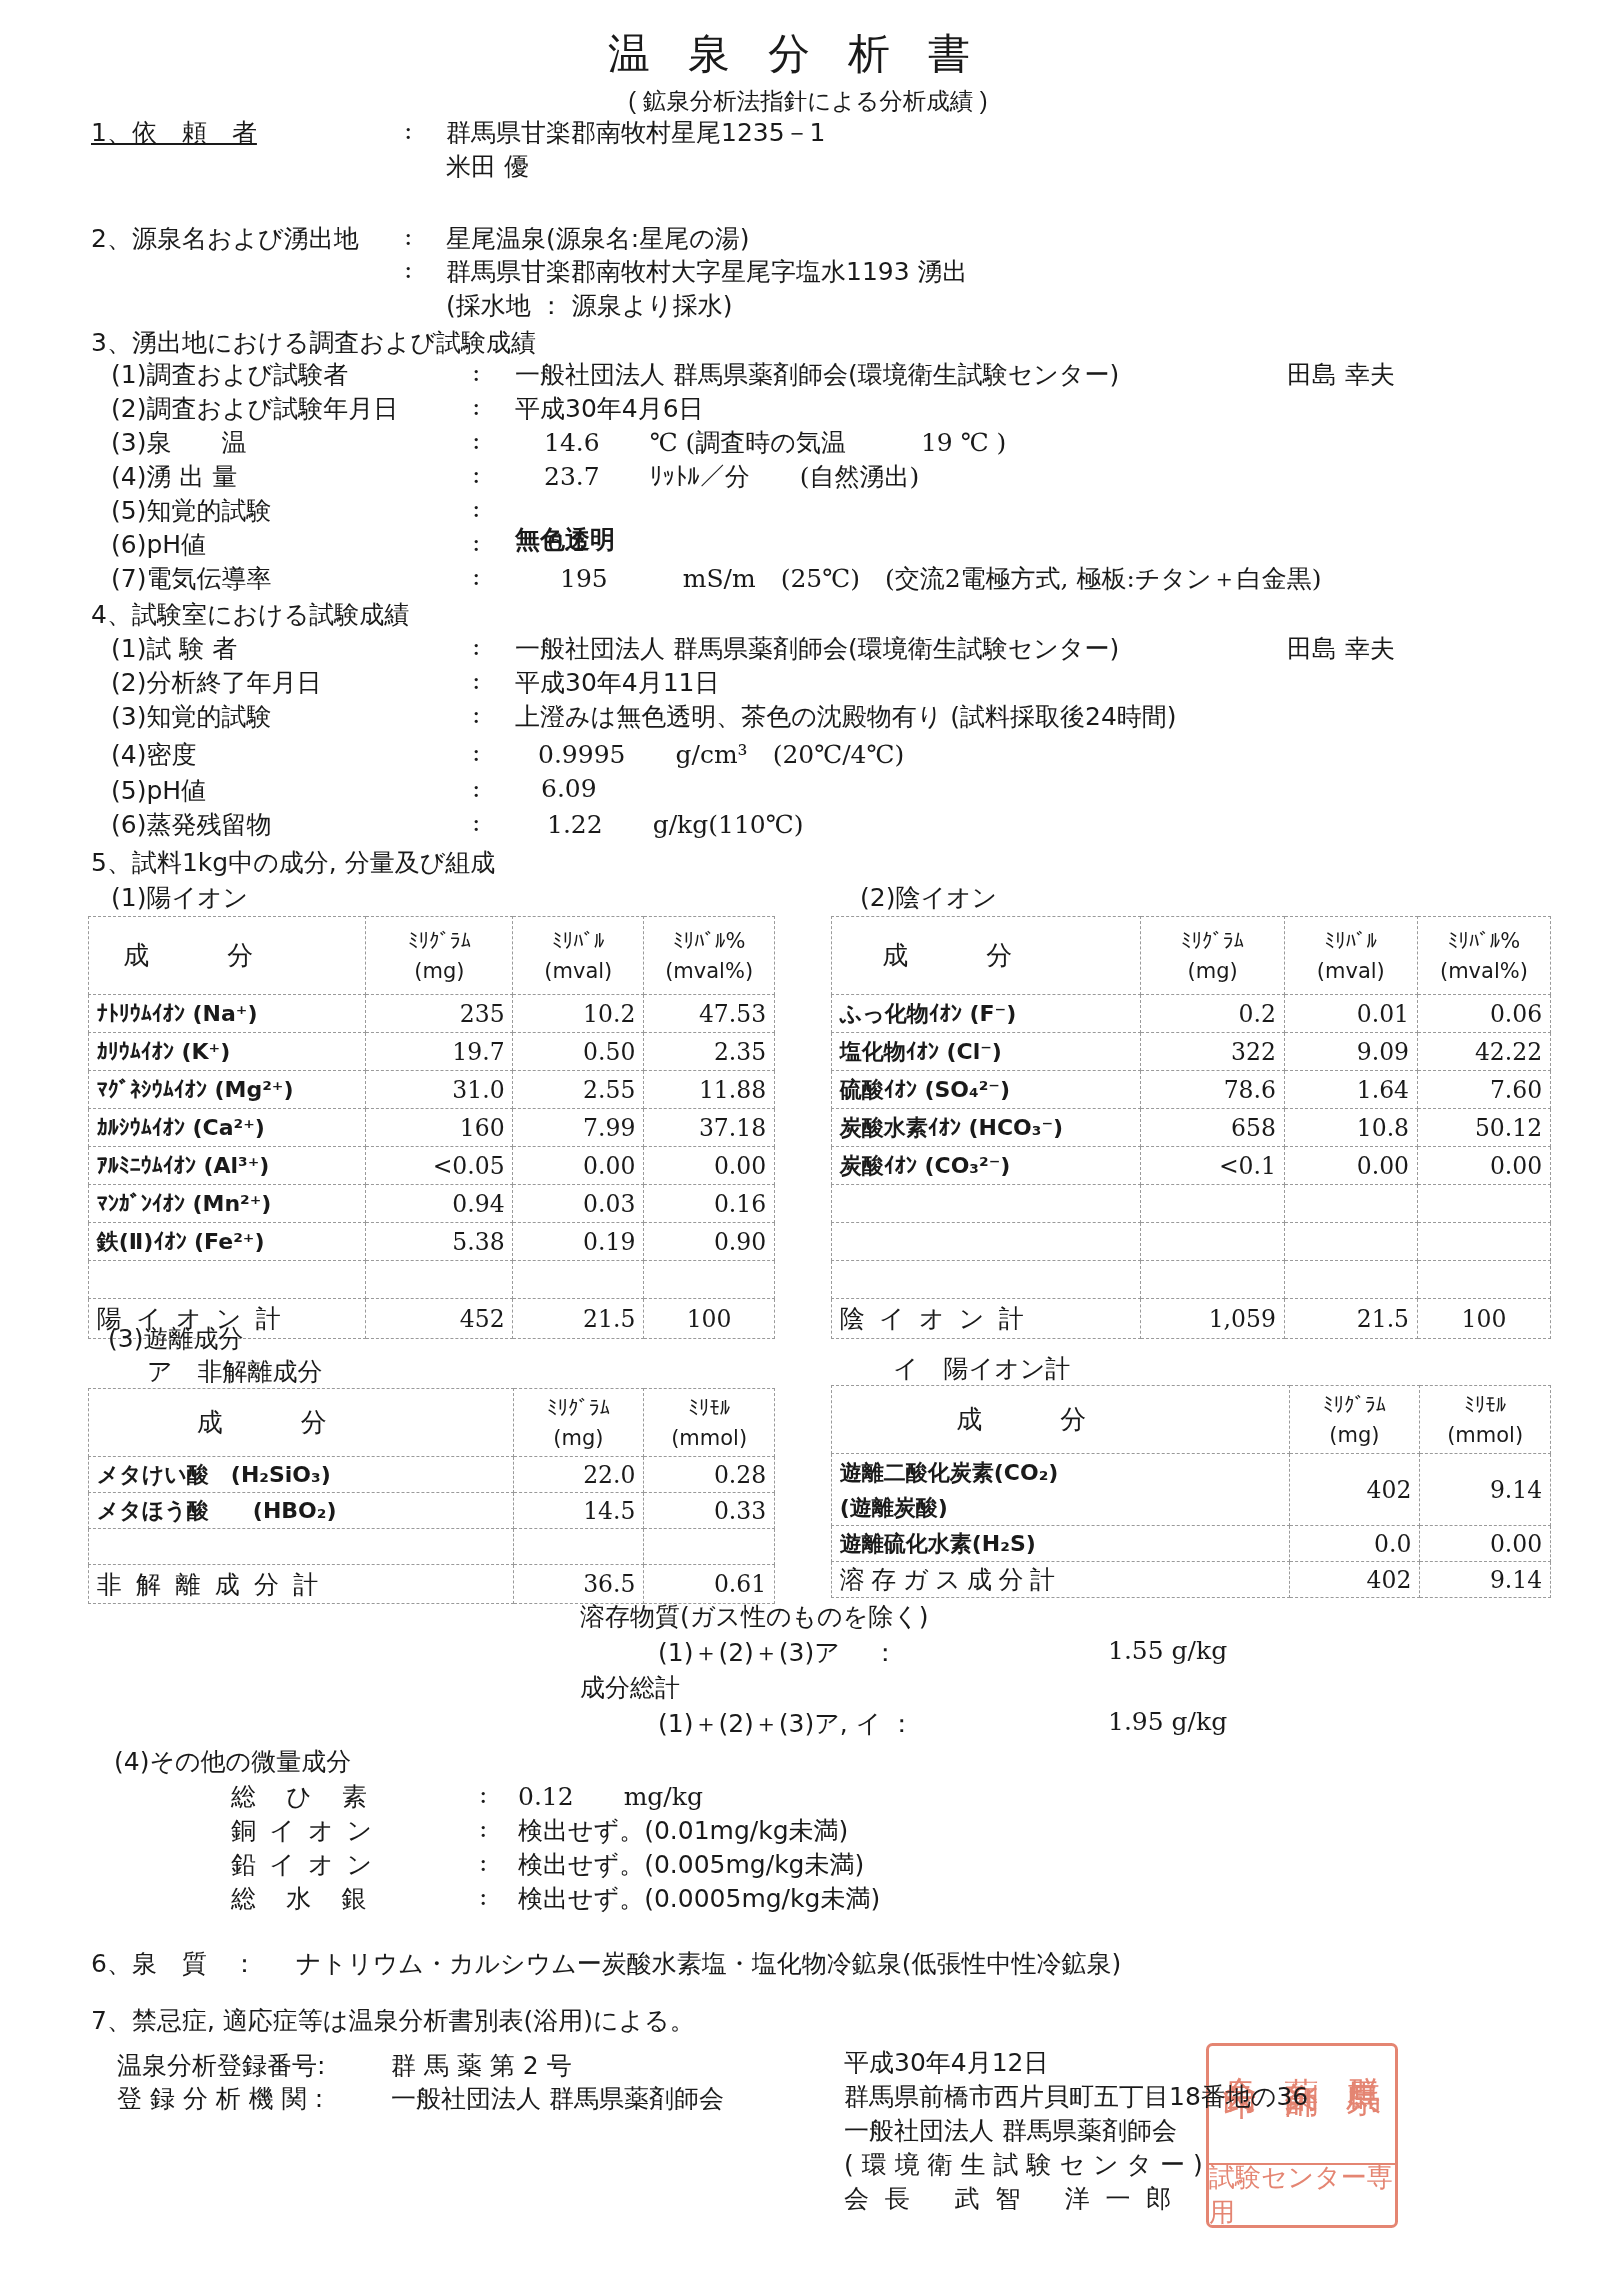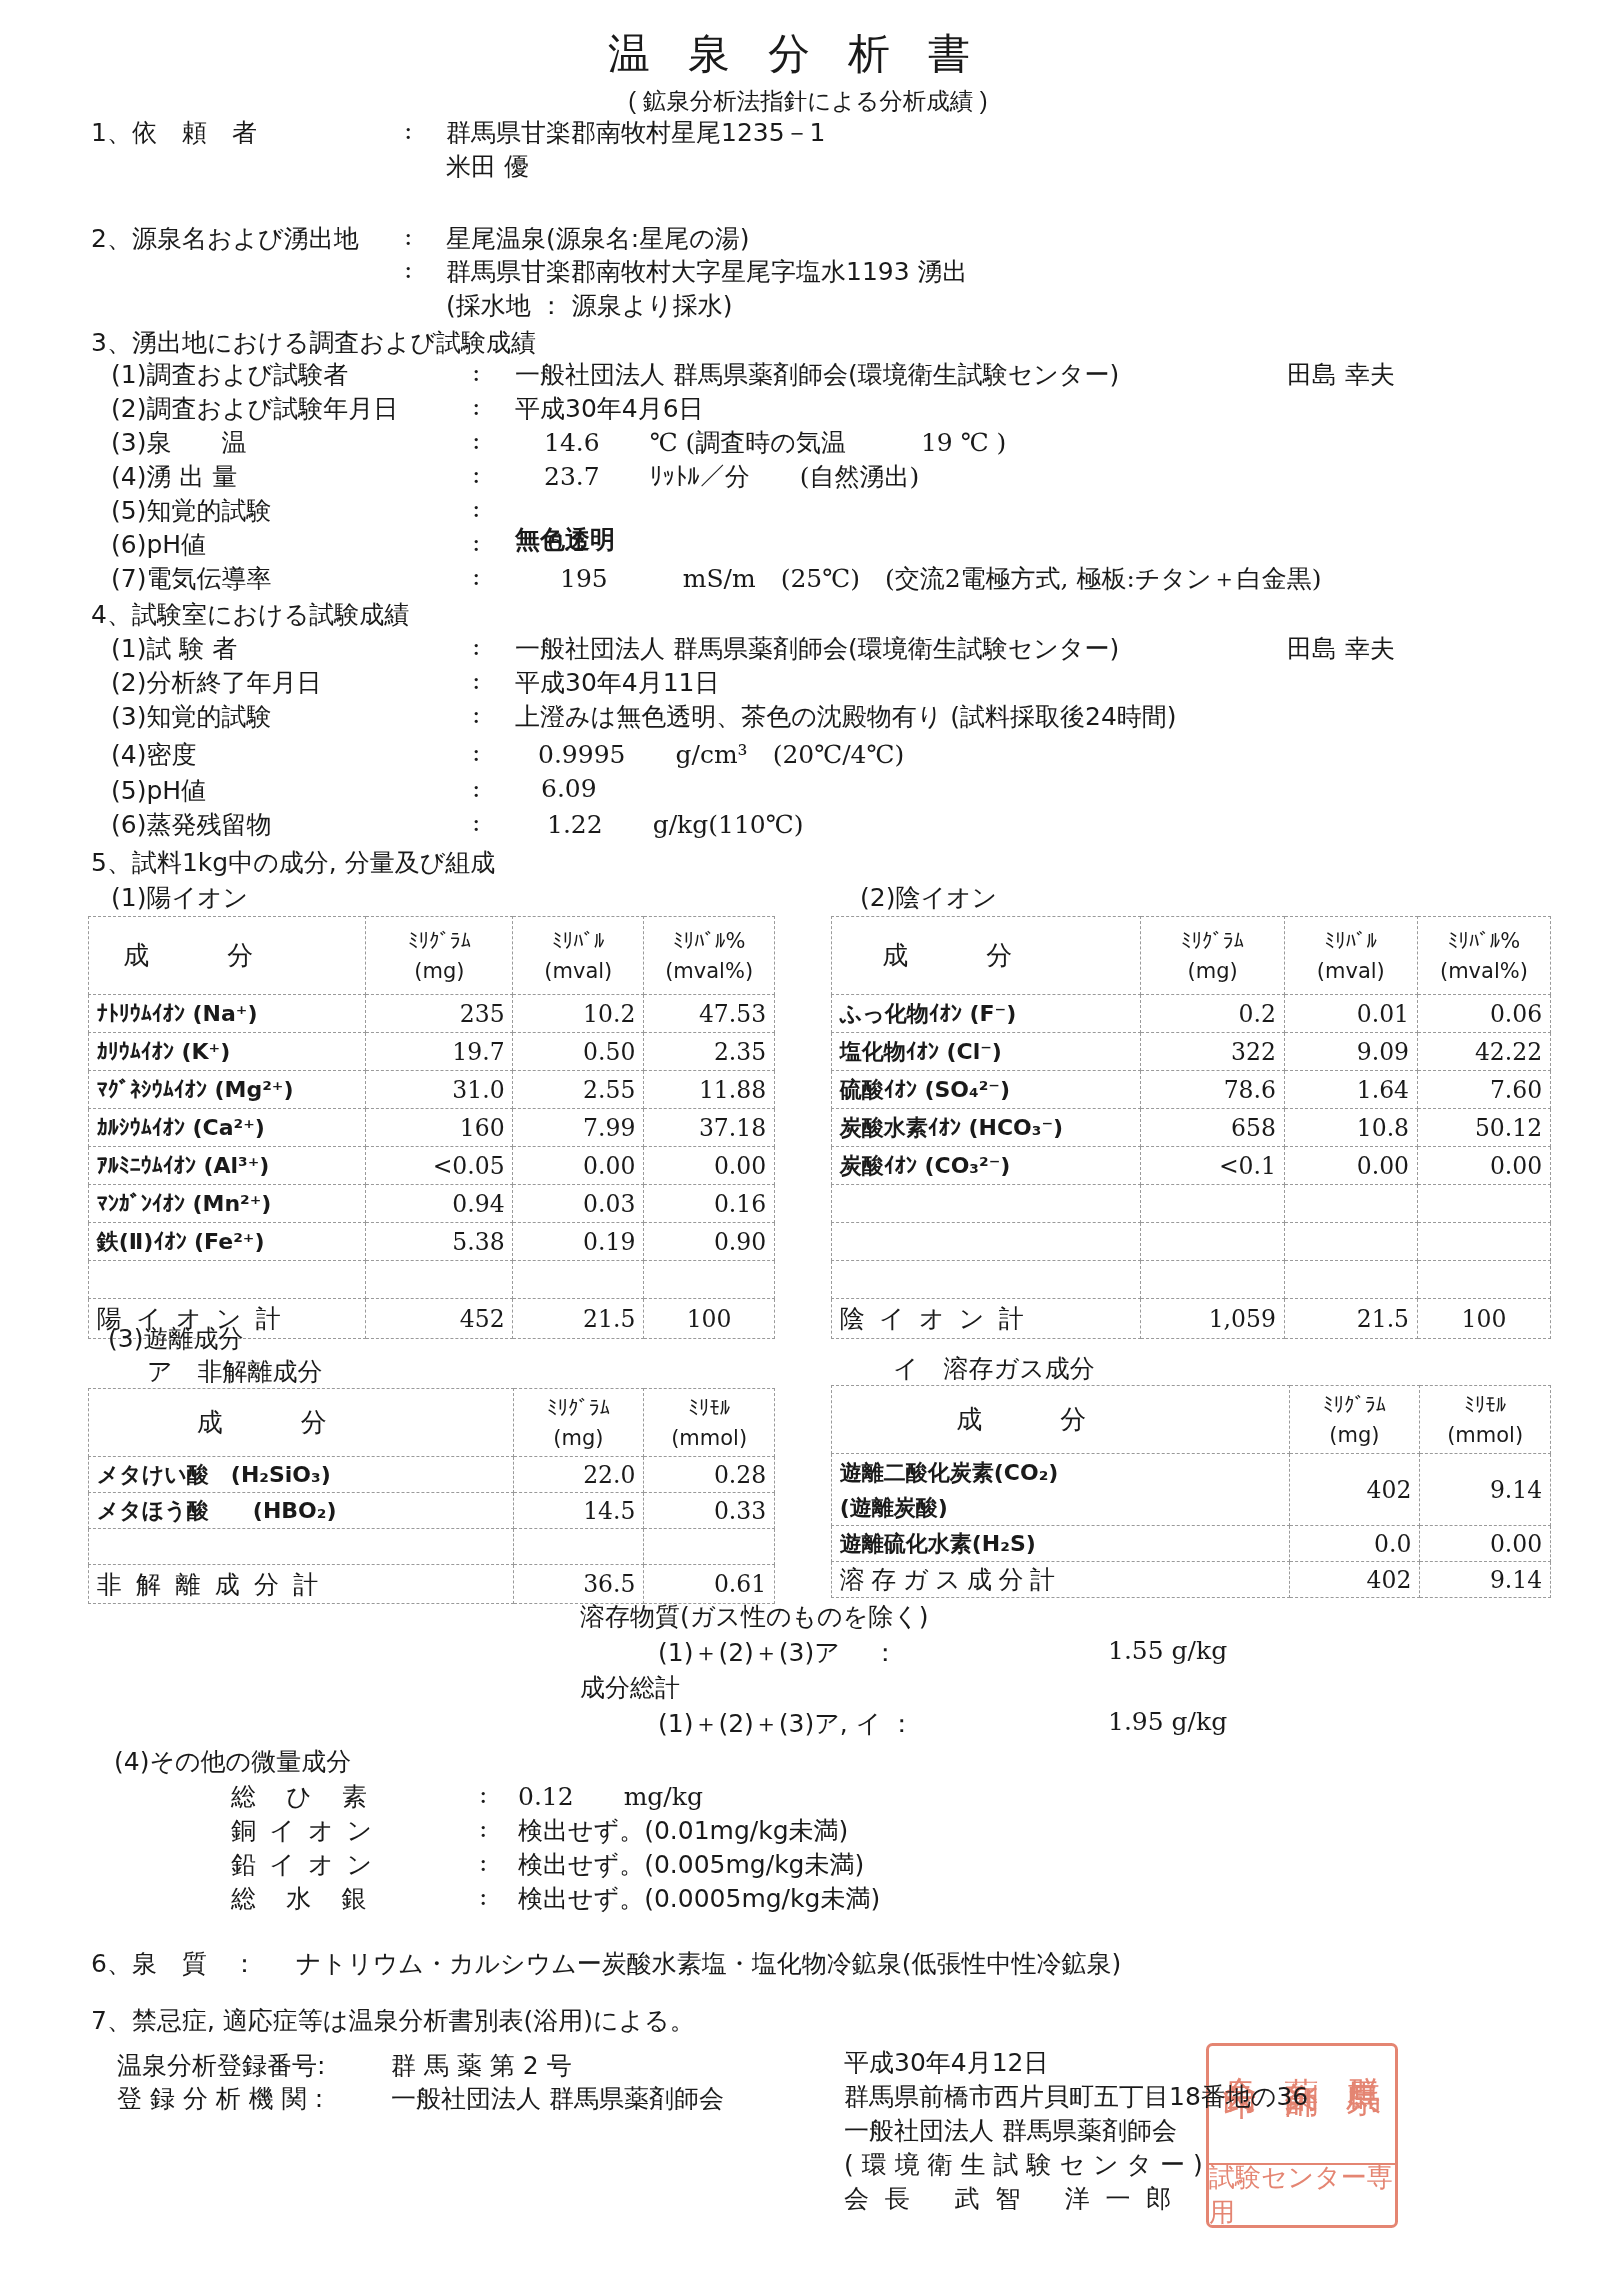--- a/index.html
+++ b/index.html
@@ -33,21 +33,21 @@
   .stamp .upper { position: absolute; left: 0; top: 0; width: 100%; height: 117px; display: flex; flex-direction: row-reverse; justify-content: space-around; padding-top: 3.9px; box-sizing: border-box; }
   .stamp .col { writing-mode: vertical-rl; font-size: 34px; letter-spacing: 3.9px; line-height: 1; }
   .stamp .lower { position: absolute; left: 0; top: 117px; width: 100%; height: 59px; border-top: 2.6px solid #e0705a; display: flex; align-items: center; justify-content: center; font-size: 26px; }
 </style>
 </head>
 <body>
 
 <div class="abs title">温泉分析書</div>
 <div class="abs subtitle">( 鉱泉分析法指針による分析成績 )</div>
 
-<div class="abs sec" style="left:91px;top:116px;">1、依　頼　者</div>
+<div class="abs sec" style="left:91px;top:116px;text-decoration:underline;">1、依　頼　者</div>
 <div class="abs colon" style="left:404px;top:116px;">:</div>
 <div class="abs t" style="left:446px;top:116px;">群馬県甘楽郡南牧村星尾1235－1</div>
 <div class="abs t" style="left:446px;top:150px;">米田 優</div>
 
 <div class="abs sec" style="left:91px;top:222px;">2、源泉名および湧出地</div>
 <div class="abs colon" style="left:404px;top:222px;">:</div>
 <div class="abs t" style="left:446px;top:222px;">星尾温泉(源泉名:星尾の湯)</div>
 <div class="abs colon" style="left:404px;top:255px;">:</div>
 <div class="abs t" style="left:446px;top:255px;">群馬県甘楽郡南牧村大字星尾字塩水1193 湧出</div>
 <div class="abs t" style="left:446px;top:289px;">(採水地 ： 源泉より採水)</div>
@@ -259,21 +259,21 @@
         <td class="total">陰イオン計</td>
         <td class="num">1,059</td>
         <td class="num">21.5</td>
         <td class="num" style="text-align:center;">100</td>
       </tr>
 </tbody>
   </table>
 
 <div class="abs t" style="left:108px;top:1322px;">(3)遊離成分</div>
 <div class="abs t" style="left:147px;top:1355px;">ア　非解離成分</div>
-<div class="abs t" style="left:893px;top:1352px;">イ　溶存ガス成分</div>
+<div class="abs t" style="left:893px;top:1352px;">イ　陽イオン計</div>
 
 <table class="grid" style="left:88px;top:1388px;width:687px;">
   <tbody>
       <tr style="height:68px;">
     <td class="hdname" style="width:398px;">成分</td>
     <td class="hd" style="width:111px;">
           <div>ﾐﾘｸﾞﾗﾑ</div>
           <div>(mg)</div>
         </td>
     <td class="hd" style="width:111px;">

